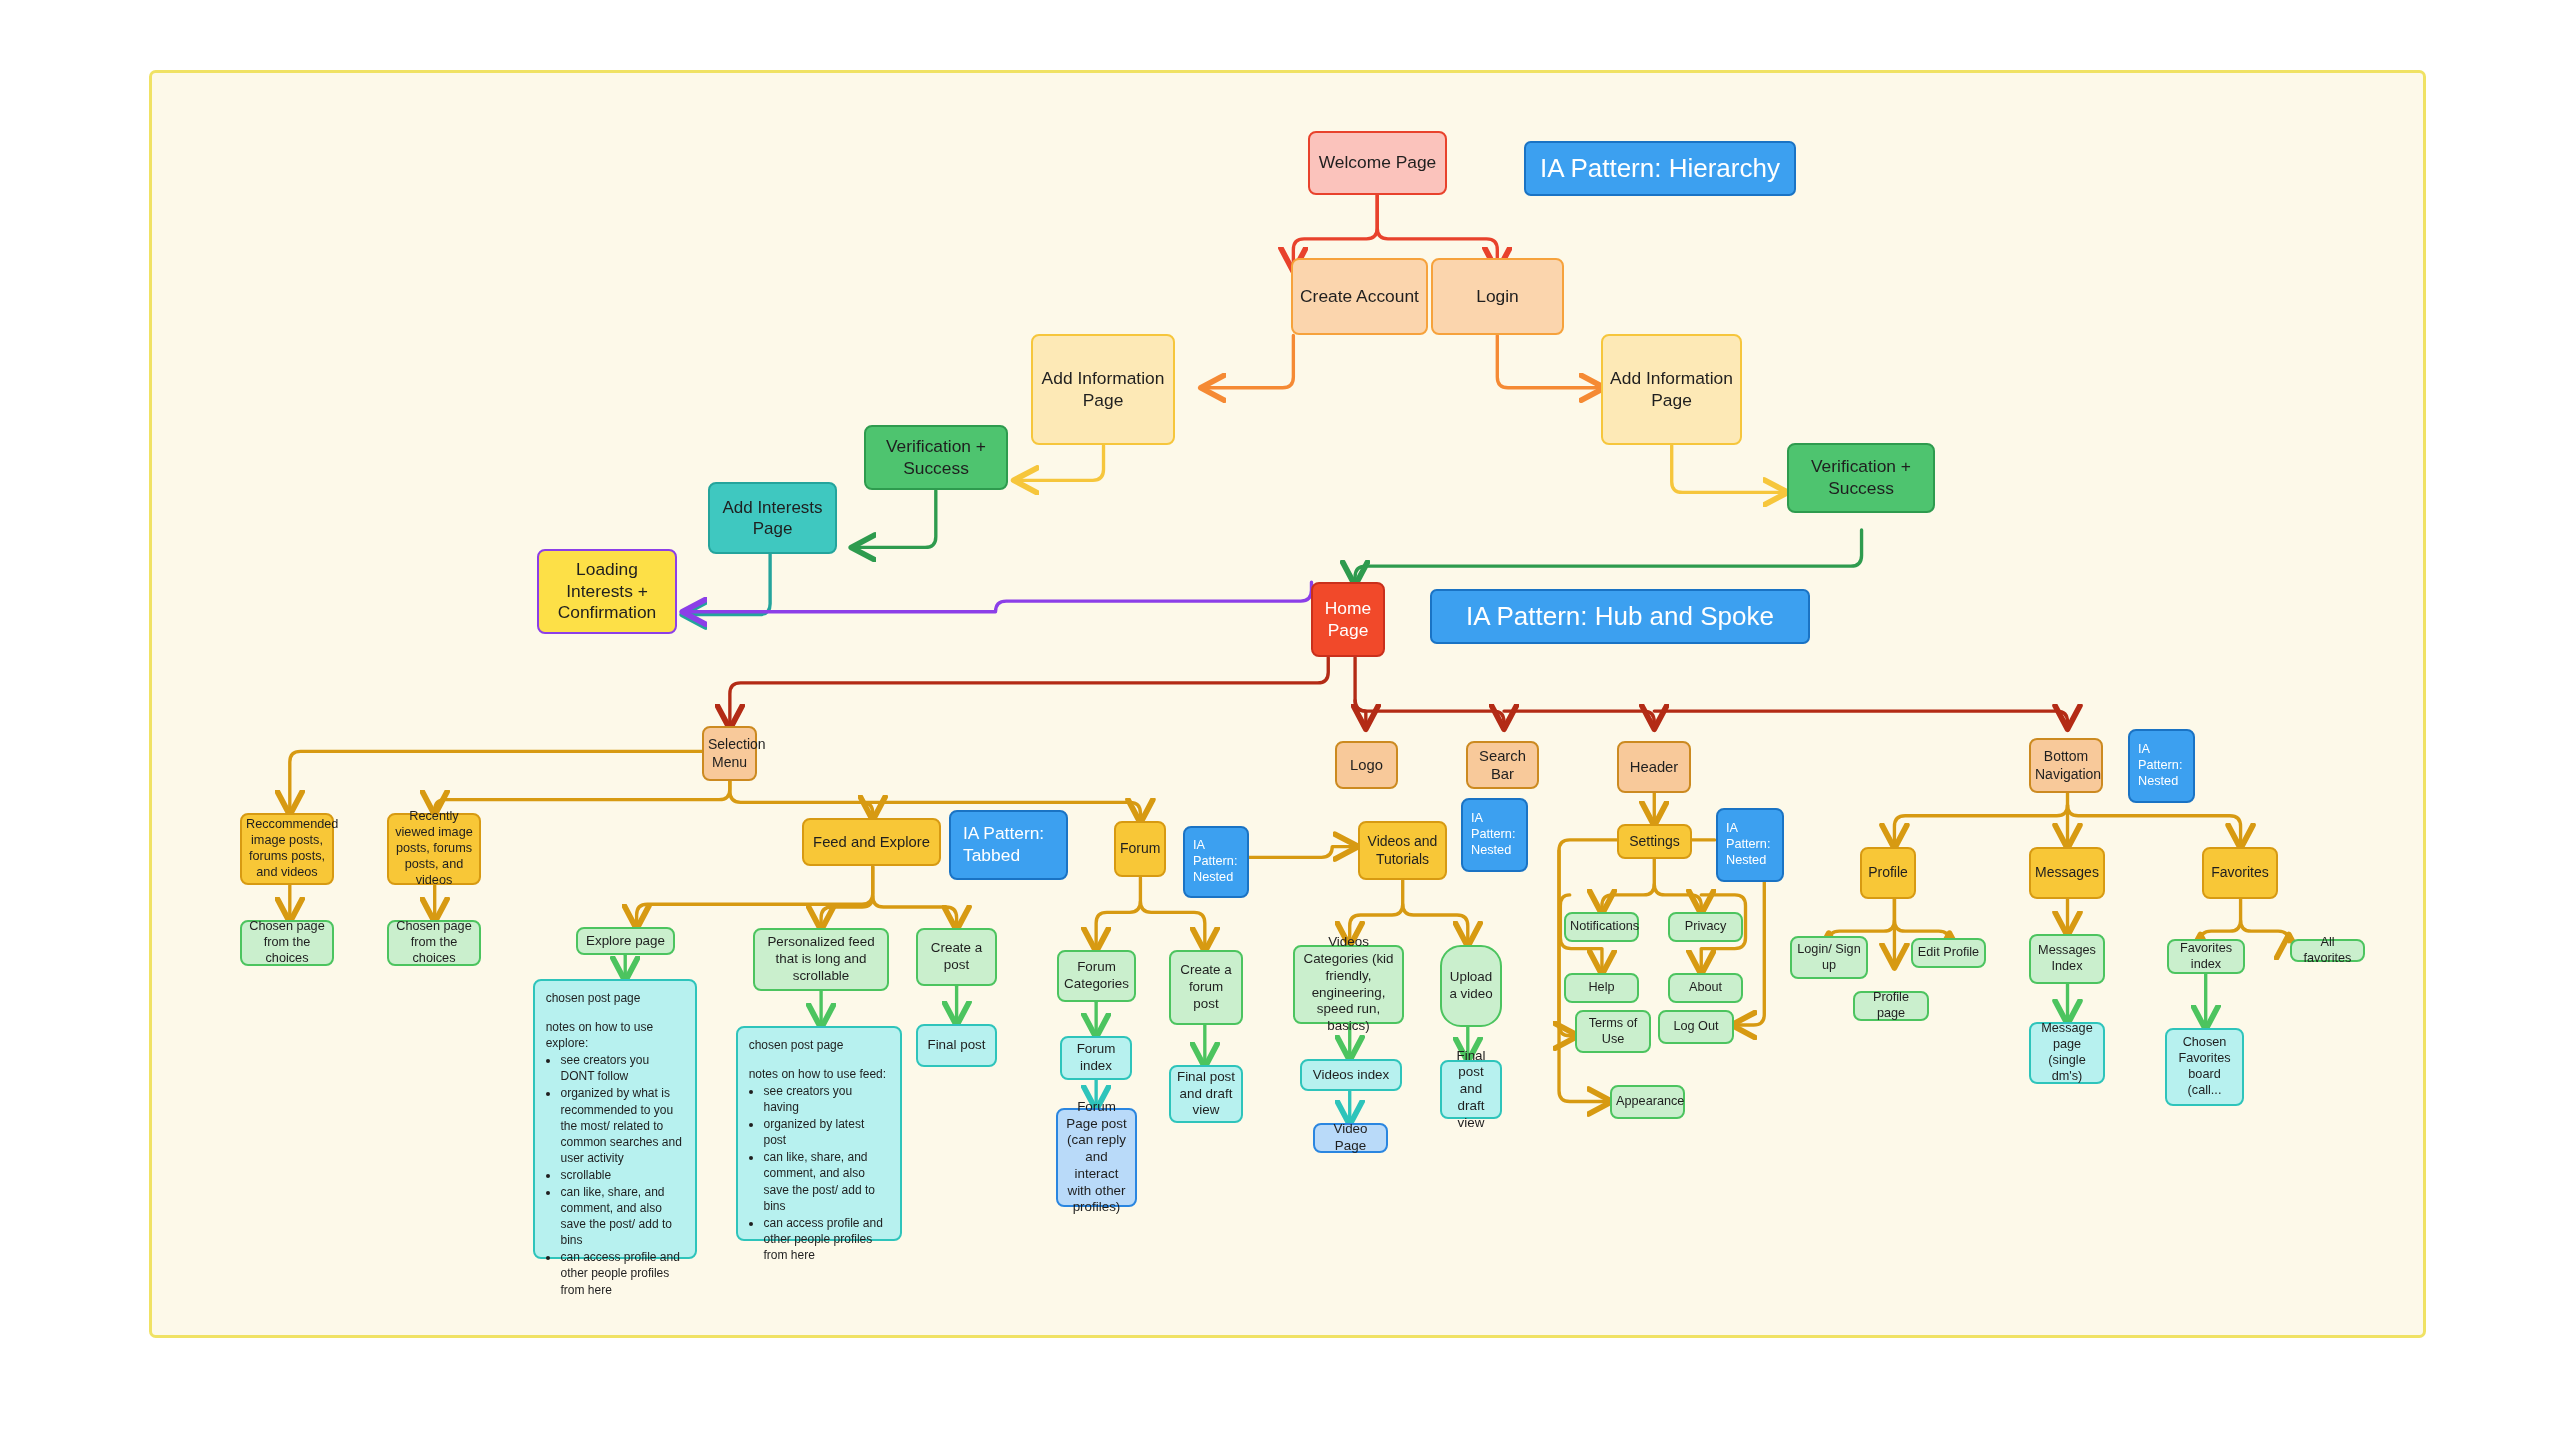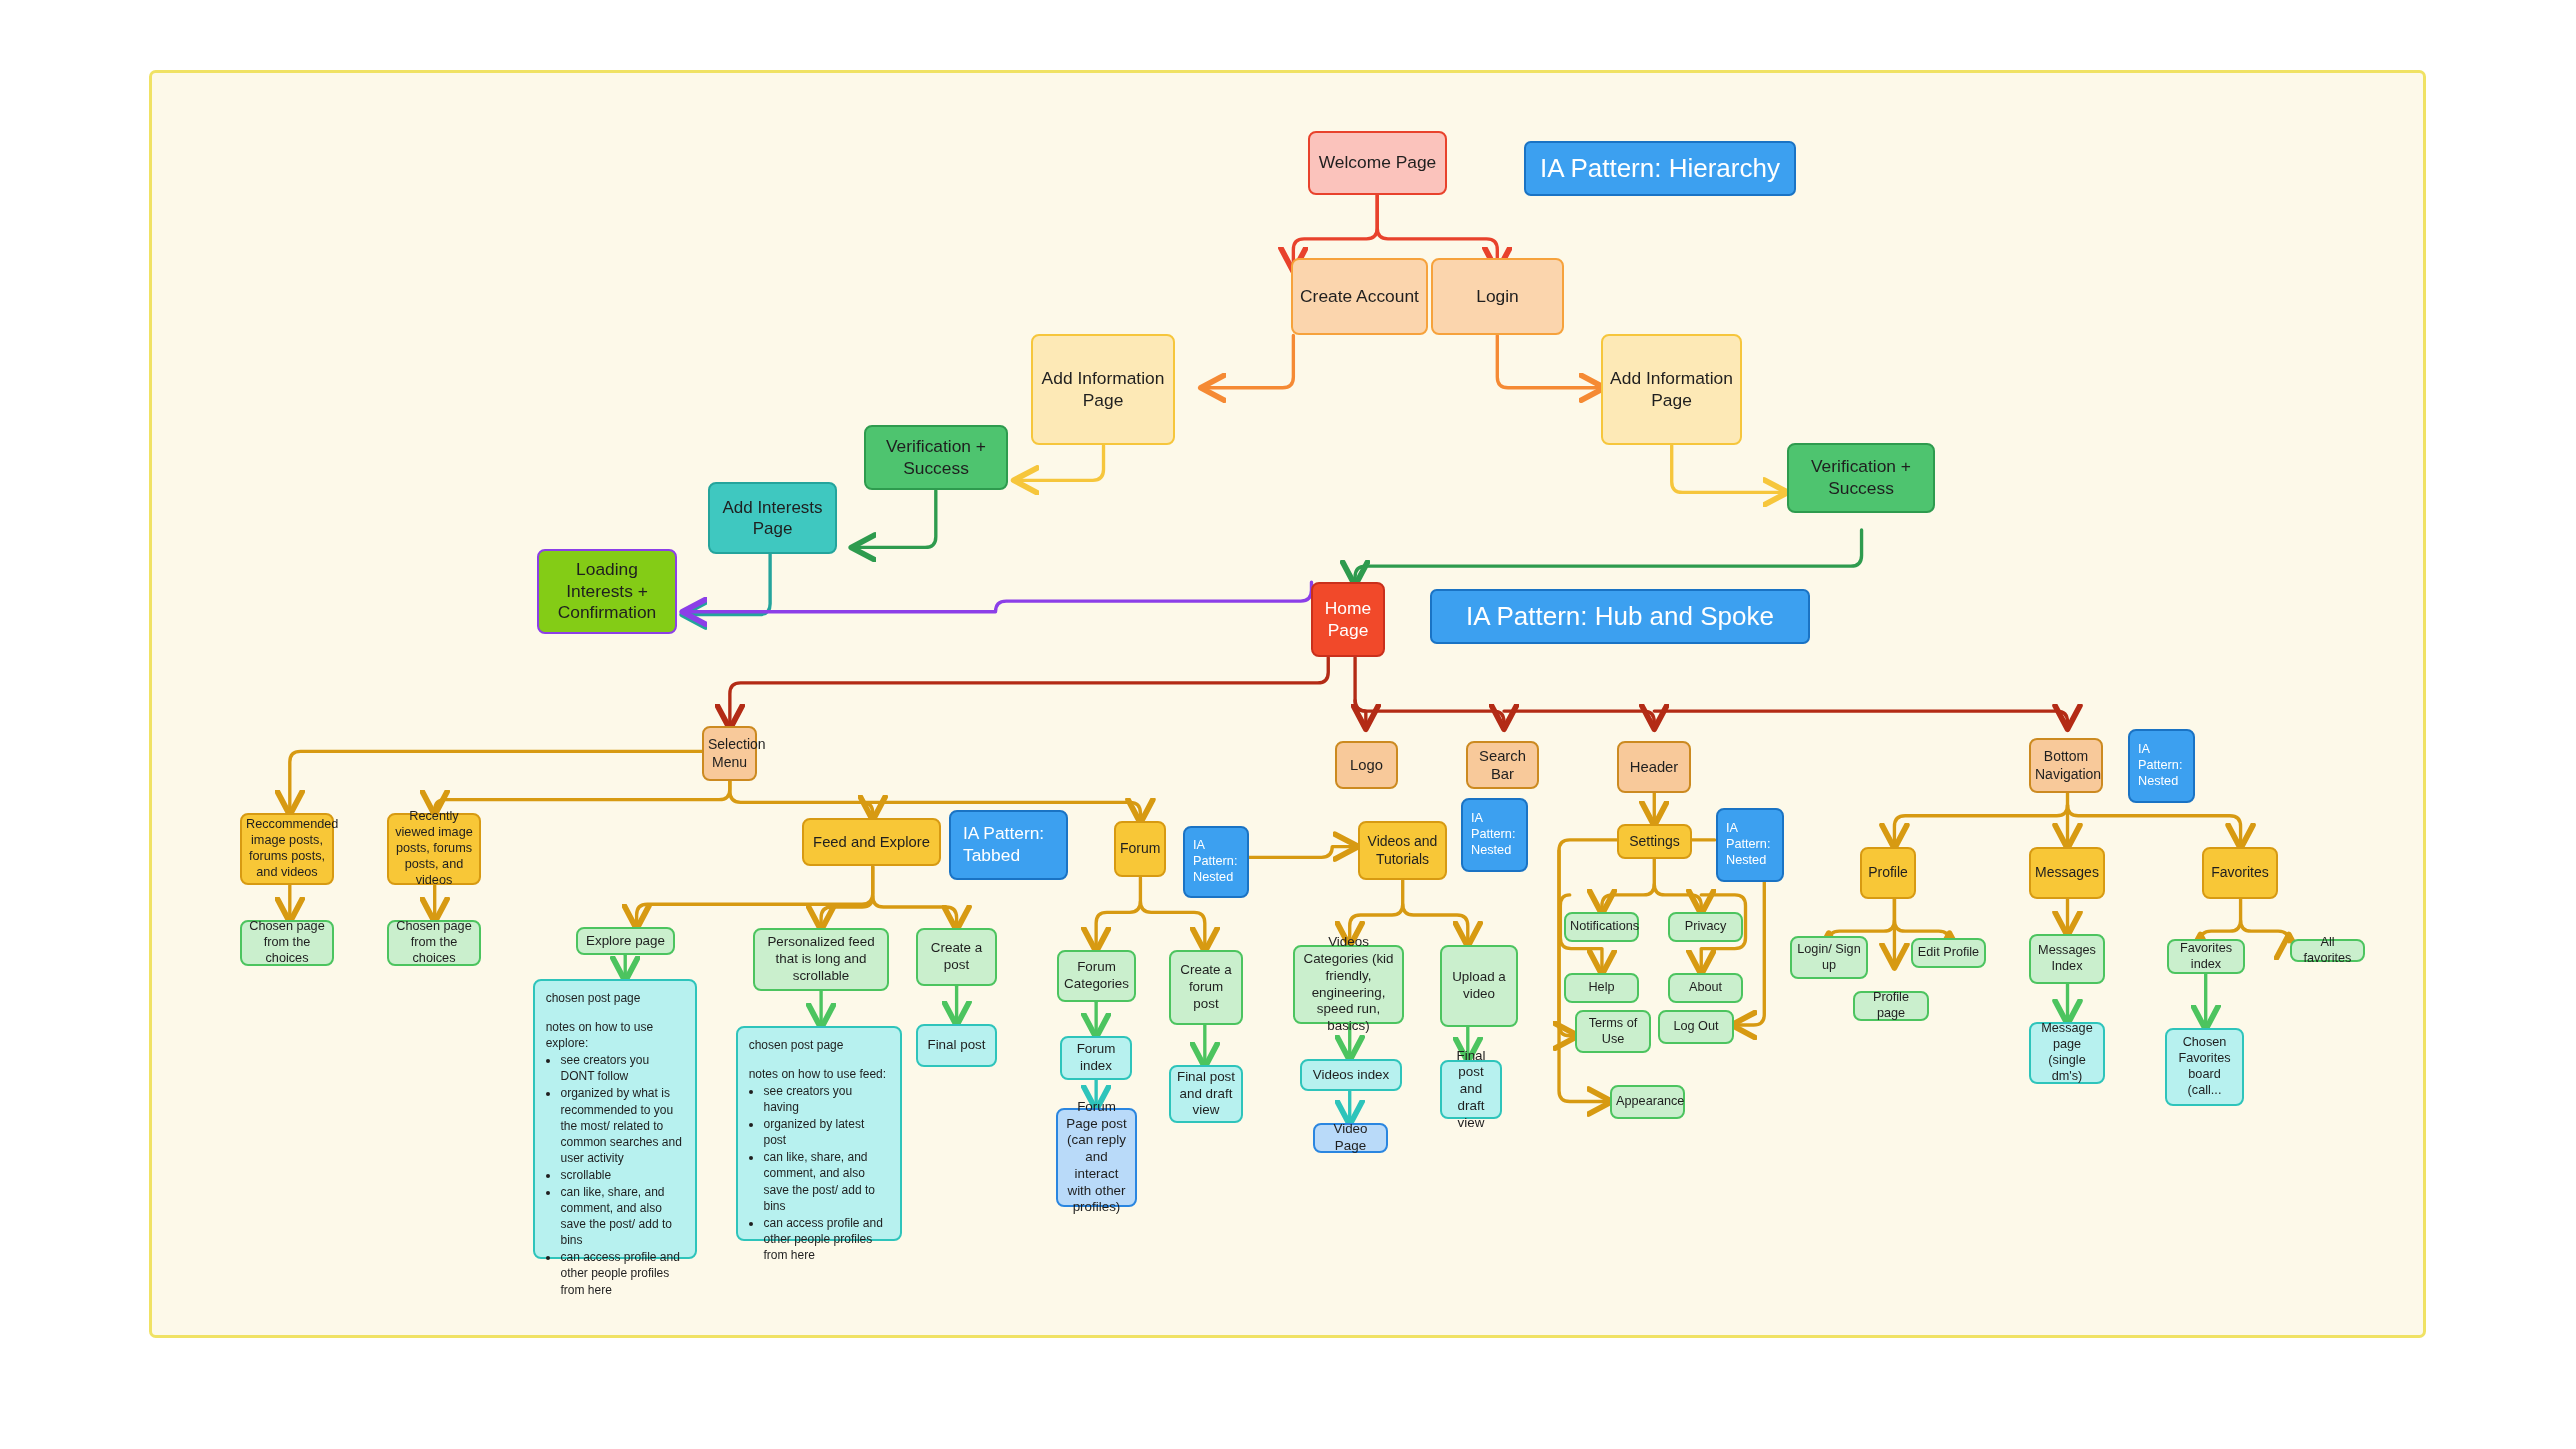--- a/index.html
+++ b/index.html
@@ -12,21 +12,21 @@
         text-align:center;border-radius:8px;line-height:1.25;padding:2.7px 4px;}
   .node span{display:block;width:100%;}
   
   .n-red   {background:#fbc3bc;border:2.7px solid #e8422c;color:#1f1f1f;}
   .n-homered{background:#f1492a;border:2.7px solid #c9301c;color:#ffffff;}
   .n-peach {background:#fbd5ad;border:2.7px solid #f6a23c;color:#1f1f1f;}
   .n-peach2{background:#f8c99a;border:2.7px solid #cc8a20;color:#1f1f1f;}
   .n-cream {background:#fde9b6;border:2.7px solid #f6c63c;color:#1f1f1f;}
   .n-green {background:#4ec46f;border:2.7px solid #2e9b4e;color:#1f1f1f;}
   .n-teal  {background:#3fc8c0;border:2.7px solid #24a49c;color:#1f1f1f;}
-  .n-purple{background:#84cc16;border:2.7px solid #8c3fe8;color:#1f1f1f;}
+  .n-purple{background:#fde047;border:2.7px solid #8c3fe8;color:#1f1f1f;}
   .n-blue  {background:#3ca0f0;border:2.7px solid #1a73c4;color:#ffffff;}
   .n-lightblue{background:#b9daf9;border:2.7px solid #2a86e0;color:#1f1f1f;}
   .n-amber {background:#f8c737;border:2.7px solid #d79a12;color:#1f1f1f;}
   .n-mint  {background:#caefcd;border:2.7px solid #4cc45f;color:#1f1f1f;}
   .n-cyan  {background:#b7f1ef;border:2.7px solid #2ec4bb;color:#1f1f1f;}
   .n-pink  {background:#fbaae6;border:2.7px solid #e831b7;color:#1f1f1f;}
 
   .note{position:absolute;box-sizing:border-box;background:#b7f1ef;border:2.7px solid #2ec4bb;
         border-radius:8px;padding:9.4px 10.7px;color:#1f1f1f;text-align:left;line-height:1.35;}
   .note .hdr{display:block;}
@@ -311,21 +311,21 @@
   <div class="node n-amber" style="left:1358px;top:821px;width:89px;height:59px;font-size:14px;">
     <span>Videos and Tutorials</span>
   </div>
   <div class="node n-blue" style="left:1461px;top:798px;width:67px;height:74px;font-size:12.7px;text-align:left;justify-content:flex-start;padding-left:8px;">
     <span>IA Pattern:<br>Nested</span>
   </div>
 
   <div class="node n-mint" style="left:1293px;top:945px;width:111px;height:79px;font-size:13.4px;">
     <span>Videos Categories (kid friendly, engineering, speed run, basics)</span>
   </div>
-  <div class="node n-mint" style="left:1440px;top:945px;width:78px;height:82px;font-size:13.4px;">
+  <div class="node n-mint" style="left:1440px;top:945px;width:62px;height:82px;font-size:13.4px;border-radius:21px;">
     <span>Upload a video</span>
   </div>
   <div class="node n-cyan" style="left:1300px;top:1059px;width:102px;height:32px;font-size:13.4px;">
     <span>Videos index</span>
   </div>
   <div class="node n-cyan" style="left:1440px;top:1060px;width:62px;height:59px;font-size:13.4px;">
     <span>Final post and draft view</span>
   </div>
   <div class="node n-lightblue" style="left:1313px;top:1123px;width:75px;height:29.5px;font-size:13.4px;">
     <span>Video Page</span>

